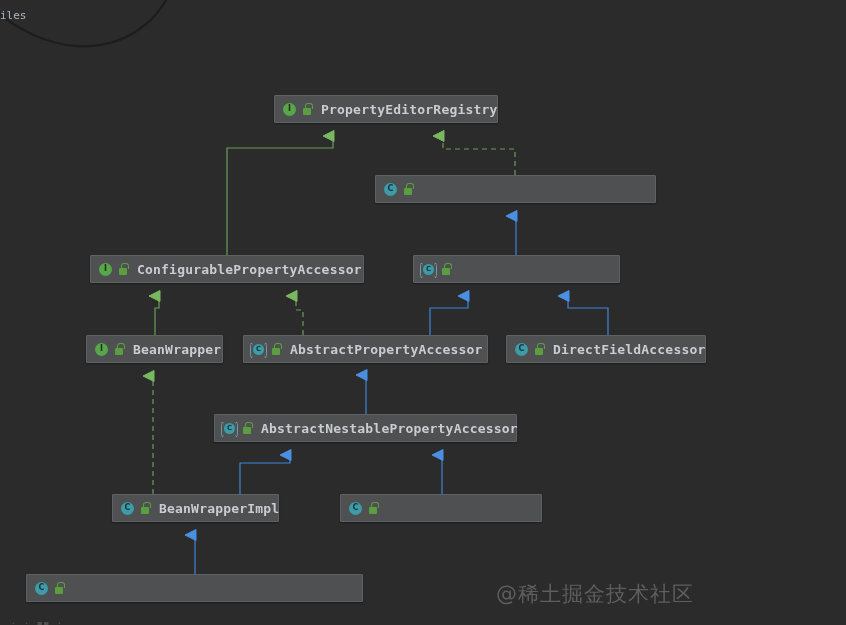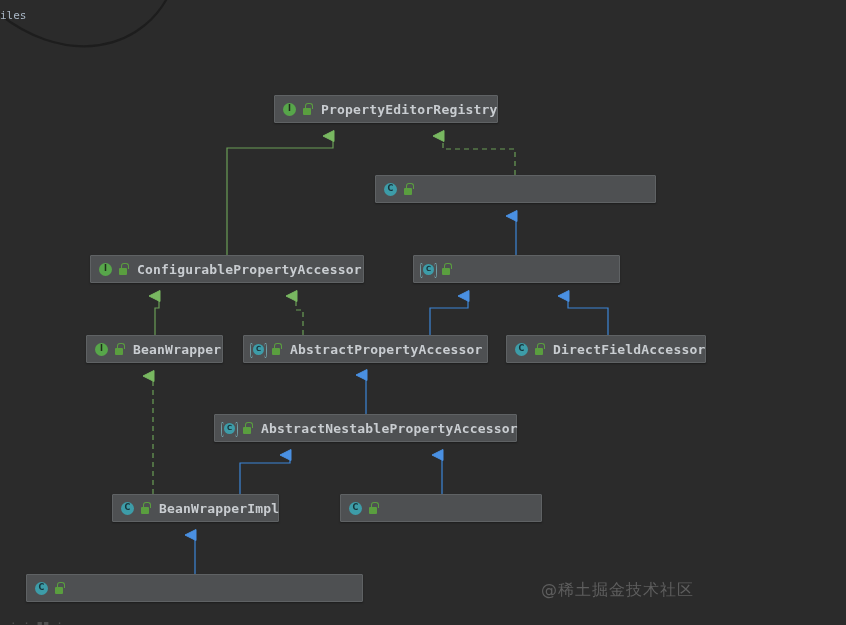--- a/index.html
+++ b/index.html
@@ -157,21 +157,21 @@
     border: 1.5px solid #5a9e3f;
     border-bottom: none;
     border-radius: 3px 3px 0 0;
   }
 
   
   #watermark {
     position: absolute;
     right: 18px;
     top: 580px;
-    font-size: 16px;
+    font-size: 21px;
     color: #5e5e5e;
     font-family: "DejaVu Sans", "Liberation Sans", sans-serif;
     letter-spacing: 1px;
     white-space: nowrap;
     user-select: none;
   }
 </style>
 </head>
 <body>
 

